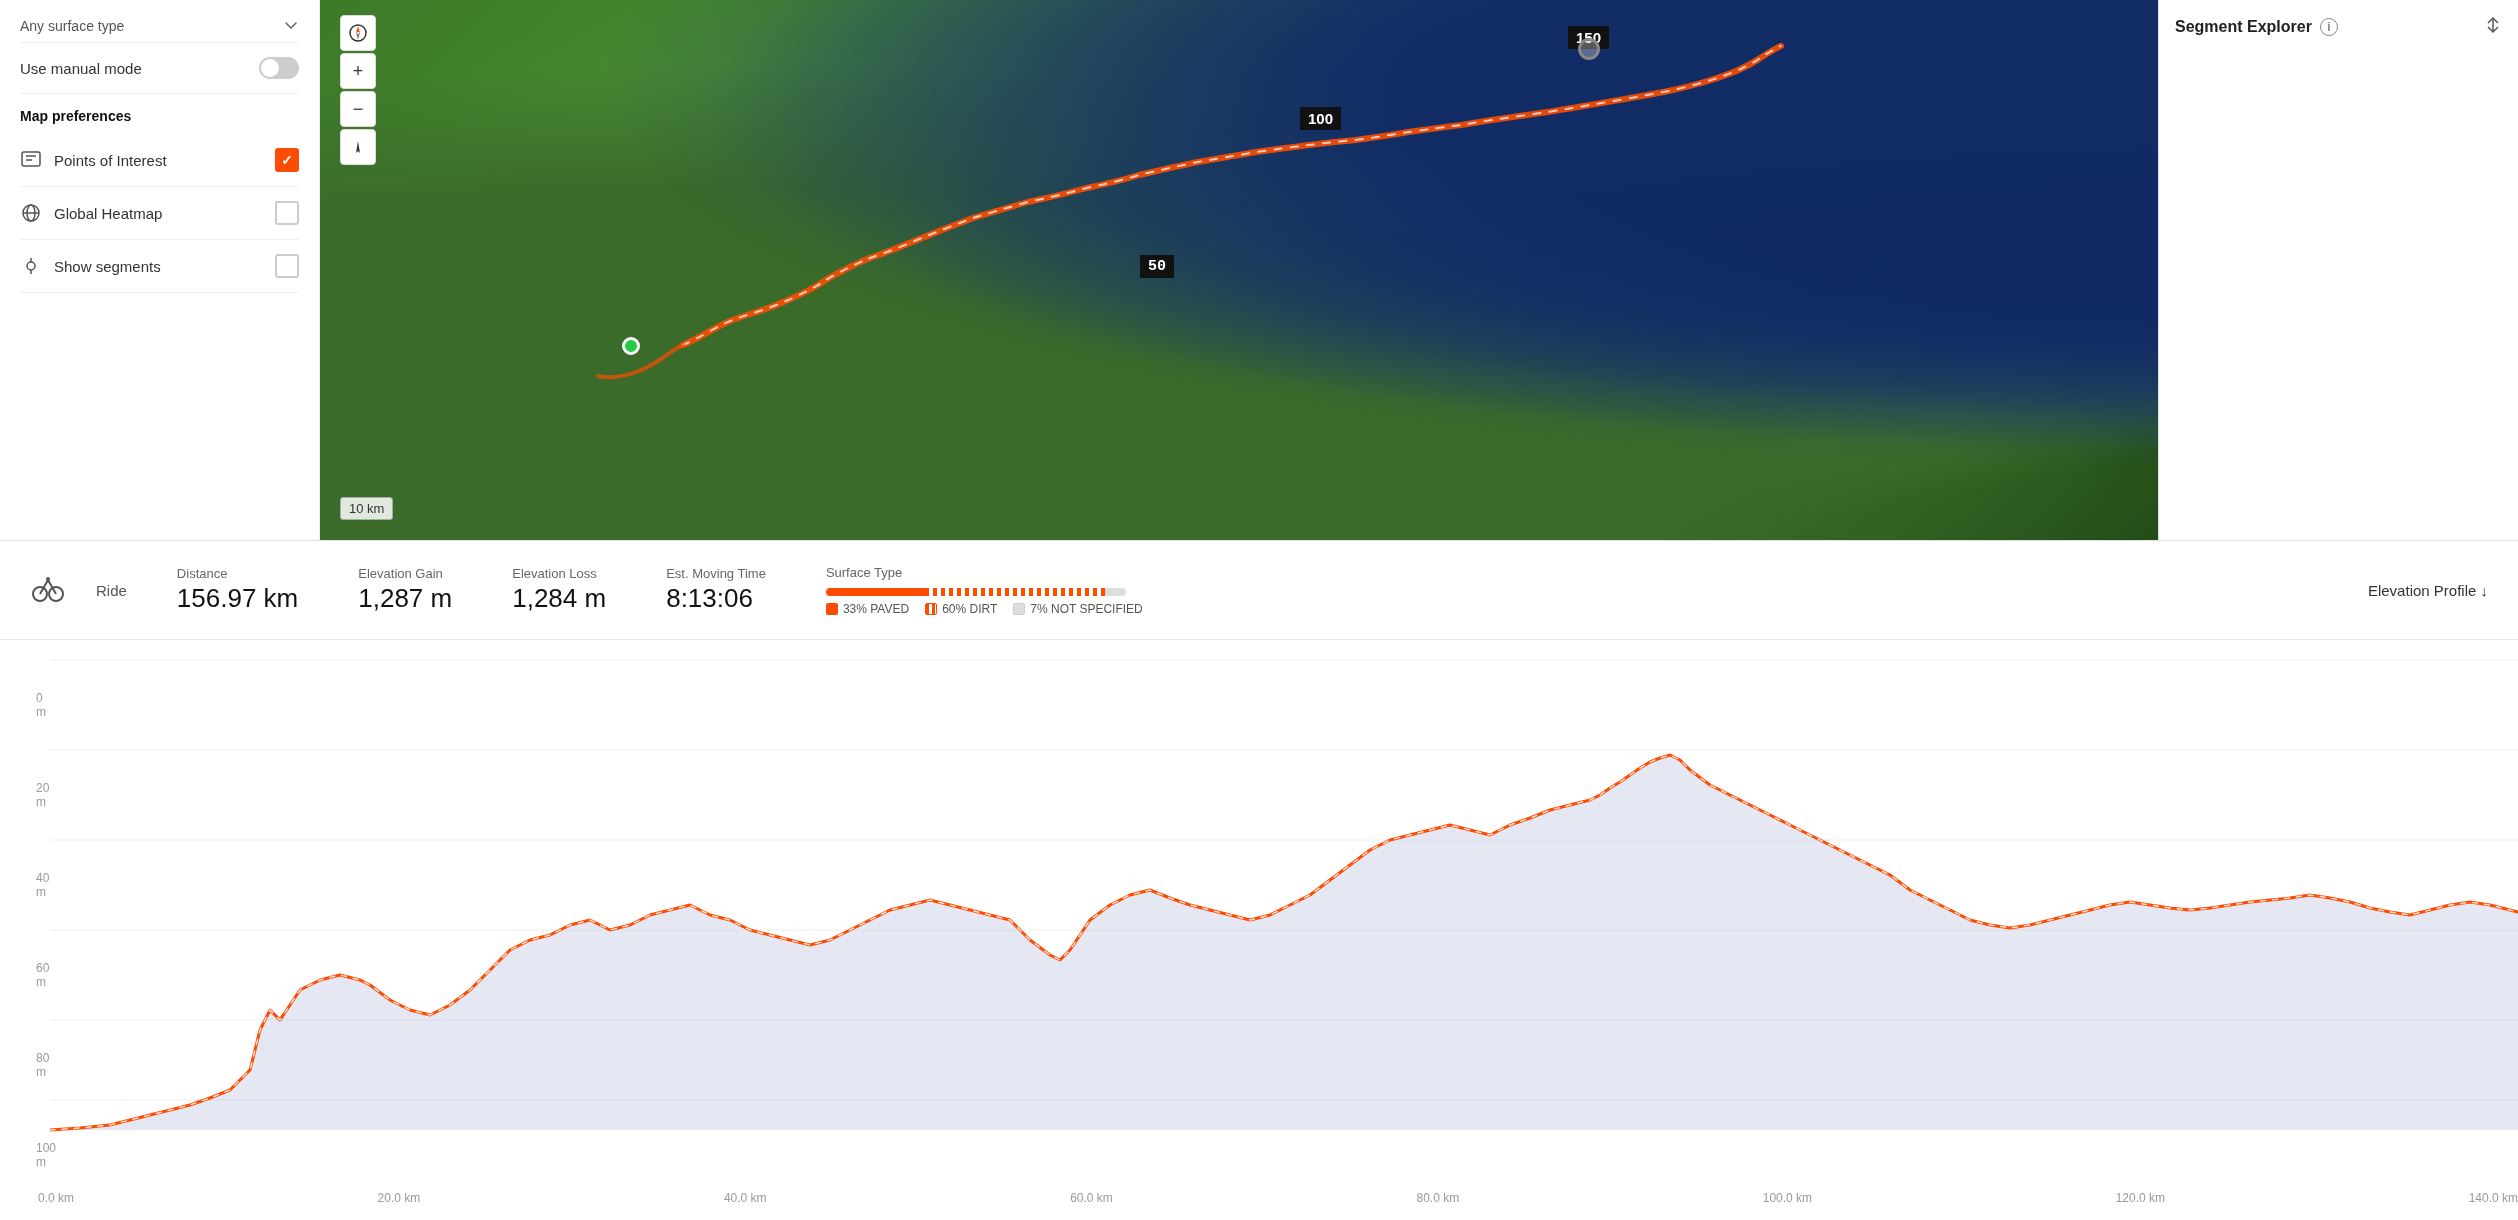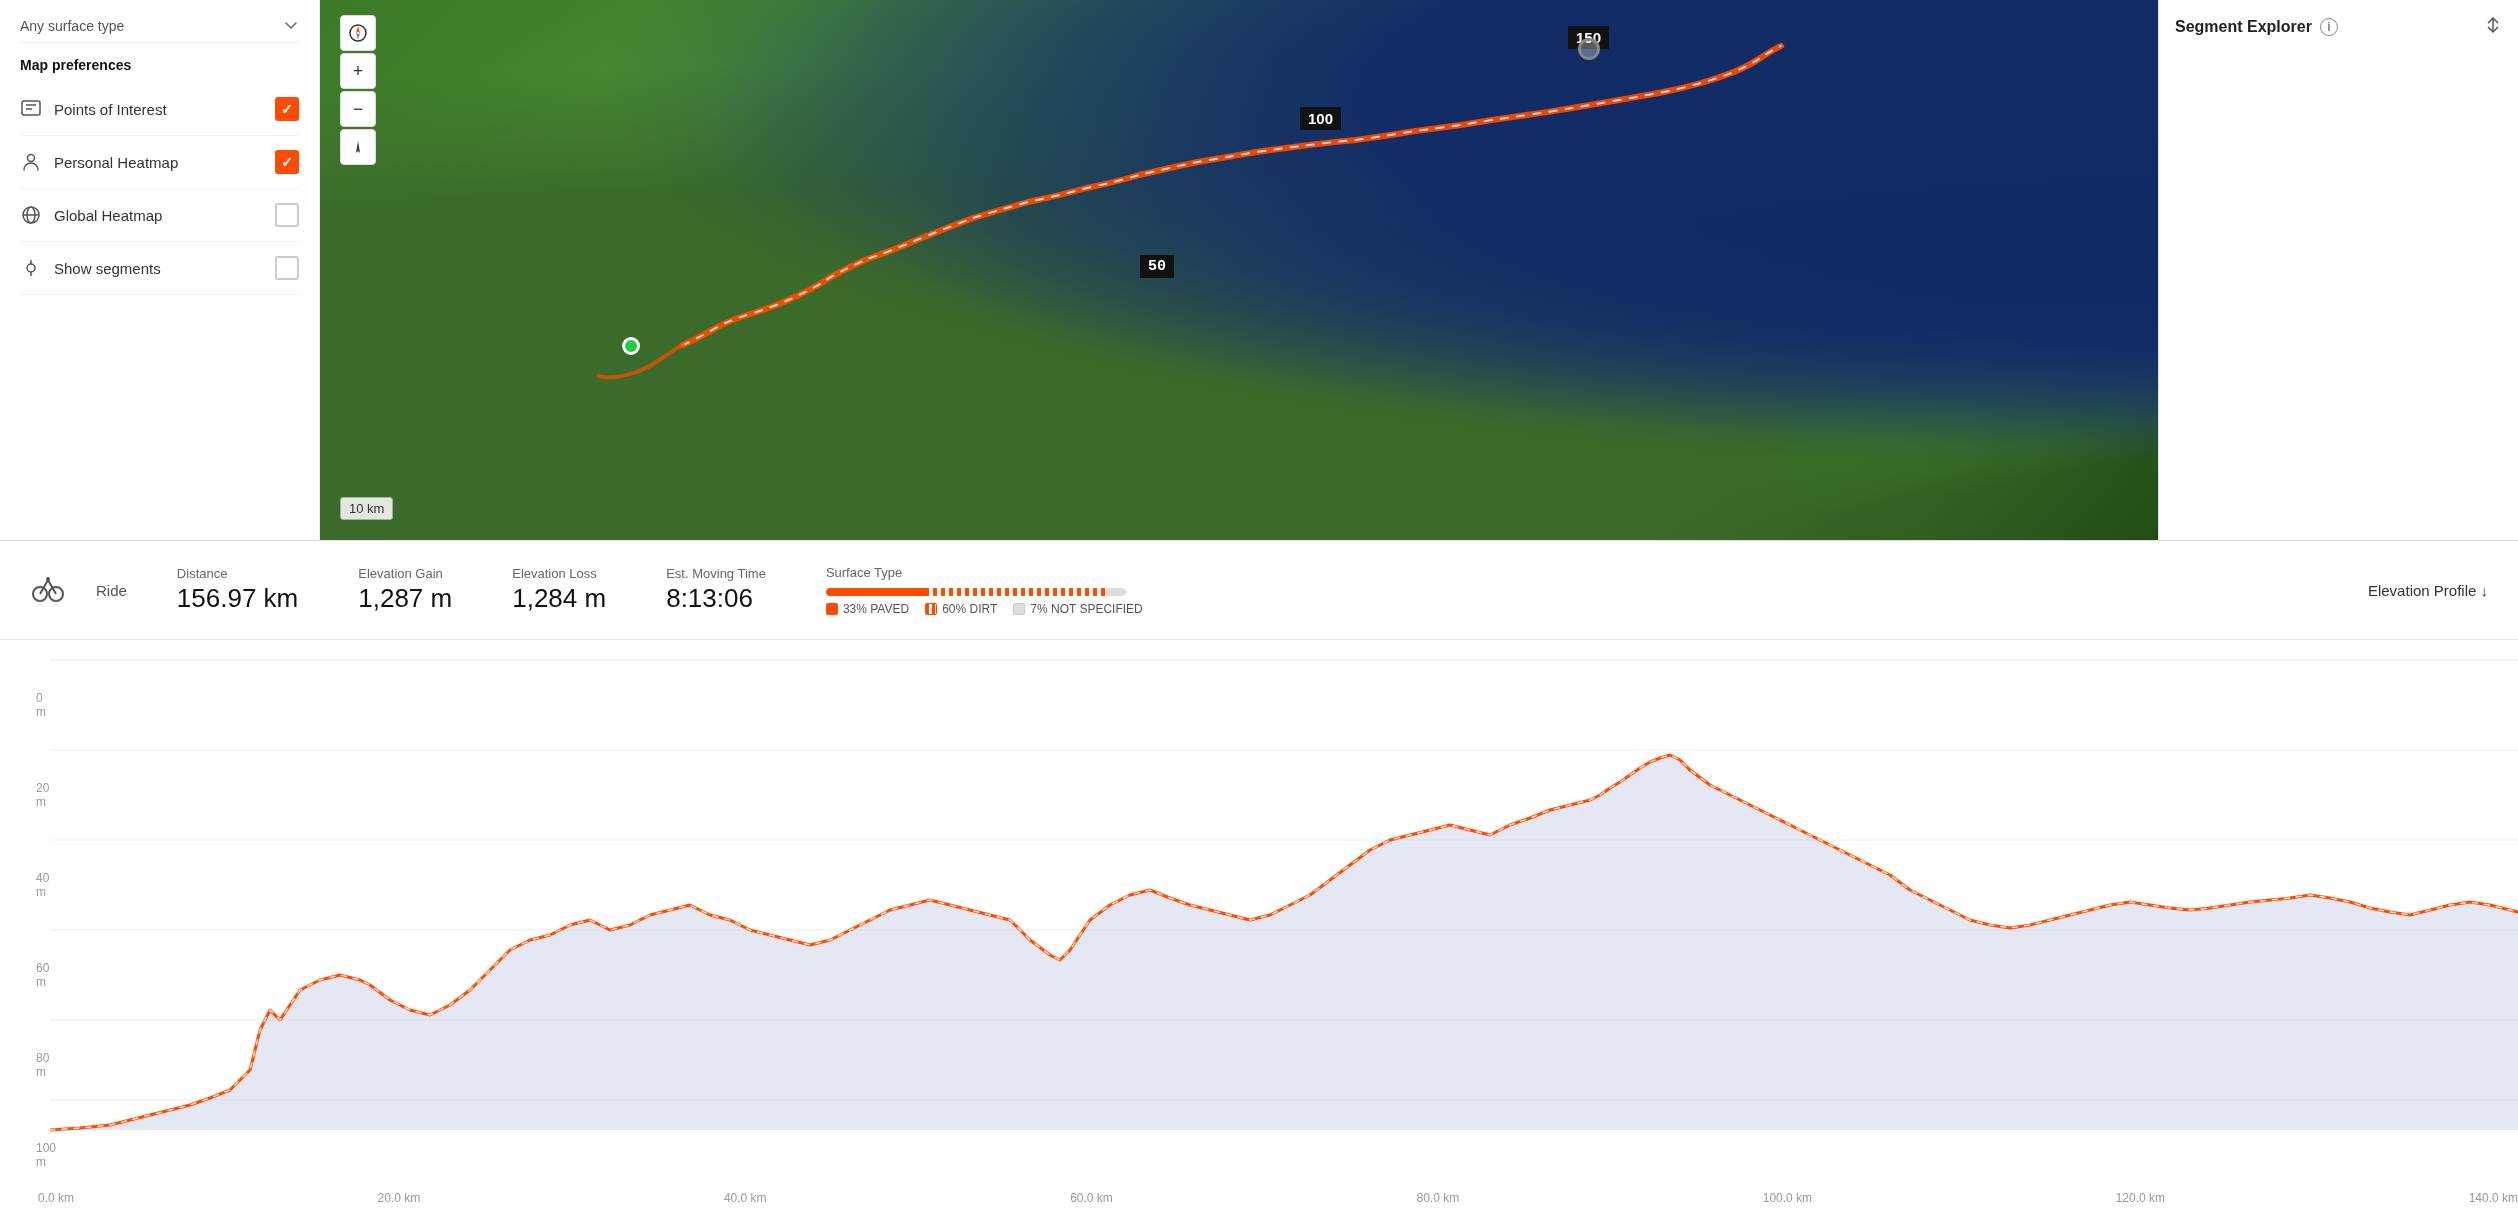--- a/index.html
+++ b/index.html
@@ -399,48 +399,40 @@
 </head>
 <body>
 
 <div id="sidebar">
   <div class="any-surface-row">
     <span>Any surface type</span>
     <svg width="16" height="16" viewBox="0 0 16 16">
         <path d="M3 5l5 5 5-5" stroke="#666" stroke-width="1.5" fill="none" stroke-linecap="round"></path>
       </svg>
   </div>
+  <div class="manual-mode-row">
+    <span>Use manual mode</span>
+    <div class="toggle"></div>
+  </div>
   <div class="map-prefs-title">Map preferences</div>
 
   <div class="pref-row">
     <div class="pref-row-left">
       <div class="pref-icon">
         <svg width="22" height="22" viewBox="0 0 22 22" fill="none">
             <rect x="2" y="3" width="18" height="14" rx="2" stroke="#555" stroke-width="1.5"></rect>
             <line x1="6" y1="7" x2="16" y2="7" stroke="#555" stroke-width="1.5"></line>
             <line x1="6" y1="11" x2="12" y2="11" stroke="#555" stroke-width="1.5"></line>
           </svg>
       </div>
       <span>Points of Interest</span>
     </div>
     <div class="checkbox-orange"></div>
   </div>
 
-  <div class="pref-row">
-    <div class="pref-row-left">
-      <div class="pref-icon">
-        <svg width="22" height="22" viewBox="0 0 22 22" fill="none">
-            <circle cx="11" cy="7" r="3.5" stroke="#555" stroke-width="1.5"></circle>
-            <path d="M4 19c0-3.866 3.134-7 7-7h0c3.866 0 7 3.134 7 7" stroke="#555" stroke-width="1.5" stroke-linecap="round"></path>
-          </svg>
-      </div>
-      <span>Personal Heatmap</span>
-    </div>
-    <div class="checkbox-orange"></div>
-  </div>
 
   <div class="pref-row">
     <div class="pref-row-left">
       <div class="pref-icon">
         <svg width="22" height="22" viewBox="0 0 22 22" fill="none">
             <circle cx="11" cy="11" r="8" stroke="#555" stroke-width="1.5"></circle>
             <ellipse cx="11" cy="11" rx="4" ry="8" stroke="#555" stroke-width="1.5"></ellipse>
             <line x1="3" y1="11" x2="19" y2="11" stroke="#555" stroke-width="1.5"></line>
           </svg>
       </div>

